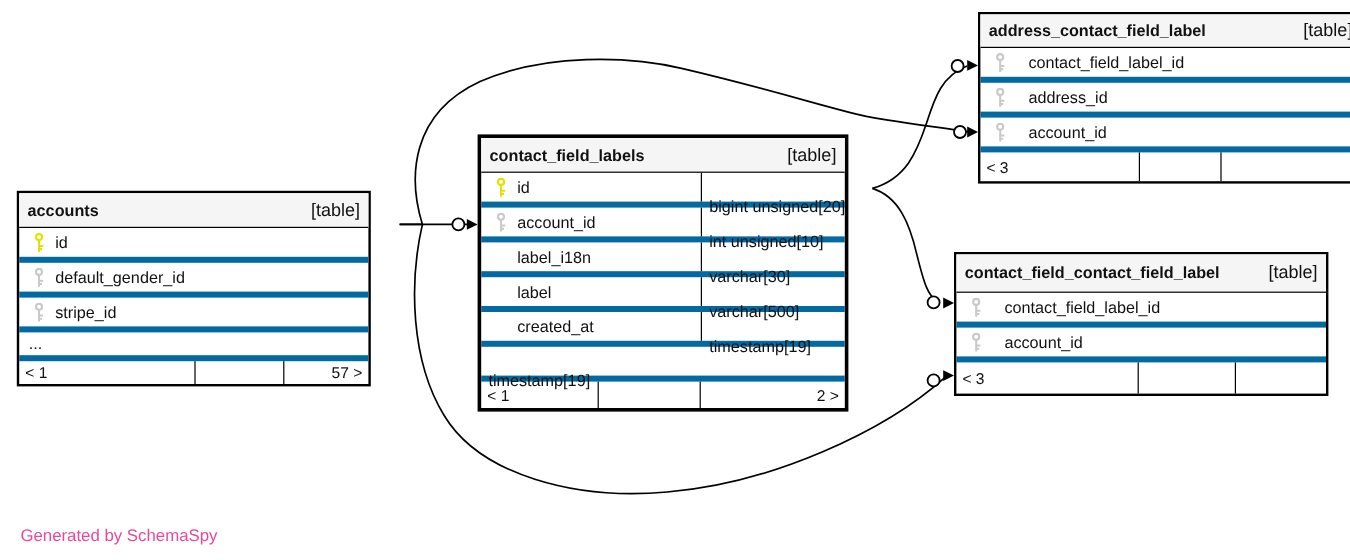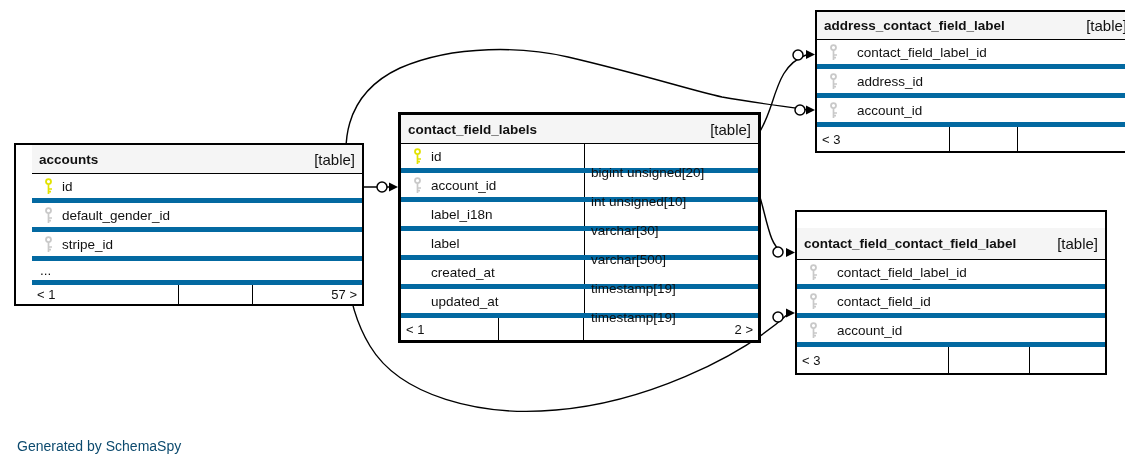--- a/index.html
+++ b/index.html
@@ -40,47 +40,47 @@
                border-right:1px solid #000; width:184px; flex:0 0 auto; padding-left:12px; }
   .focal .t-row.two-col { padding-left:0; }
   .col-type { padding-left:6px; font-size:13.5px;margin-top:32px; }
 
   .t-footer { display:flex; font-size:13px; box-sizing:border-box; }
   .f-cell { display:flex; align-items:center; padding:0 5px; box-sizing:border-box; }
   .f-cell + .f-cell { border-left:1px solid #000; }
   .f-right { justify-content:flex-end; flex:1 1 auto;text-align:center; }
 
   
-  #tbl-accounts { left:14px;  top:143px; width:350px;padding-left:16px; }
+  #tbl-accounts { left:14px;  top:159px; width:295px; }
   #tbl-accounts .t-header { height:29px; }
   #tbl-accounts .t-row    { height:29px; }
   #tbl-accounts .t-row.ellipsis { height:24px; }
   #tbl-accounts .t-footer { height:19px; }
   #tbl-accounts .f-1 { width:146px; } #tbl-accounts .f-2 { width:74px; }
 
-  #tbl-cfl { left:398px; top:112px; width:363px; }
+  #tbl-cfl { left:398px; top:112px; width:309px; }
   #tbl-cfl .t-header { height:29px; }
   #tbl-cfl .t-row    { height:29px; }
   #tbl-cfl .t-footer { height:22px; }
   #tbl-cfl .f-1 { width:97px; } #tbl-cfl .f-2 { width:85px; }
 
   #tbl-acfl { left:815px; top:10px; width:321px; }
   #tbl-acfl .t-header { height:28px; }
   #tbl-acfl .t-row    { height:29px; }
   #tbl-acfl .t-footer { height:24px; }
   #tbl-acfl .f-1 { width:132px; } #tbl-acfl .f-2 { width:68px; }
 
   #tbl-cfcfl { left:795px; top:210px; width:312px; }
-  #tbl-cfcfl .t-header { height:32px;margin-top:16px; }
+  #tbl-cfcfl .t-header { height:32px; }
   #tbl-cfcfl .t-row    { height:29px; }
   #tbl-cfcfl .t-footer { height:26px; }
   #tbl-cfcfl .f-1 { width:151px; } #tbl-cfcfl .f-2 { width:81px; }
 
   .generated-note {
-    position:absolute; left:17px; top:438px; font-size:14px; color:#0c4a6e; z-index:2;
+    position:absolute; left:17px; top:438px; font-size:14px; color:#ec4899; z-index:2;
   }
 
   .conn { stroke:#000; stroke-width:1.4; fill:none; }
   .zero-dot { fill:#fff; stroke:#000; stroke-width:1.5; }
   .arrow { fill:#000; stroke:none; }
 </style>
 </head>
 <body>
 
 <div id="canvas">
@@ -212,29 +212,20 @@
             <svg width="9" height="17" viewBox="0 0 9 17">
               <circle cx="4.5" cy="3.6" r="2.5" fill="none" stroke="currentColor" stroke-width="1.8"></circle>
               <path d="M4.5 6.2 V16 M4.5 11 H8 M4.5 13.6 H7" stroke="currentColor" stroke-width="1.7" fill="none"></path>
             </svg>
           </span>
         <span class="col-name">created_at</span>
       </span>
       <span class="col-type">timestamp[19]</span>
     </div>
     <div class="t-row two-col" data-key="none">
-      <span class="cell-name">
-        <span class="key-icon">
-            <svg width="9" height="17" viewBox="0 0 9 17">
-              <circle cx="4.5" cy="3.6" r="2.5" fill="none" stroke="currentColor" stroke-width="1.8"></circle>
-              <path d="M4.5 6.2 V16 M4.5 11 H8 M4.5 13.6 H7" stroke="currentColor" stroke-width="1.7" fill="none"></path>
-            </svg>
-          </span>
-        <span class="col-name">updated_at</span>
-      </span>
       <span class="col-type">timestamp[19]</span>
     </div>
     <div class="t-footer">
       <span class="f-cell f-1">&lt; 1</span>
       <span class="f-cell f-2"></span>
       <span class="f-cell f-right">2 &gt;</span>
     </div>
   </div>
 
   <div class="table-box join" id="tbl-acfl">
@@ -290,29 +281,20 @@
         </span>
       <span class="col-name">contact_field_label_id</span>
     </div>
     <div class="t-row" data-key="foreign">
       <span class="key-icon">
           <svg width="9" height="17" viewBox="0 0 9 17">
             <circle cx="4.5" cy="3.6" r="2.5" fill="none" stroke="currentColor" stroke-width="1.8"></circle>
             <path d="M4.5 6.2 V16 M4.5 11 H8 M4.5 13.6 H7" stroke="currentColor" stroke-width="1.7" fill="none"></path>
           </svg>
         </span>
-      <span class="col-name">contact_field_id</span>
-    </div>
-    <div class="t-row" data-key="foreign">
-      <span class="key-icon">
-          <svg width="9" height="17" viewBox="0 0 9 17">
-            <circle cx="4.5" cy="3.6" r="2.5" fill="none" stroke="currentColor" stroke-width="1.8"></circle>
-            <path d="M4.5 6.2 V16 M4.5 11 H8 M4.5 13.6 H7" stroke="currentColor" stroke-width="1.7" fill="none"></path>
-          </svg>
-        </span>
       <span class="col-name">account_id</span>
     </div>
     <div class="t-footer">
       <span class="f-cell f-1">&lt; 3</span>
       <span class="f-cell f-2"></span>
       <span class="f-cell f-right"></span>
     </div>
   </div>
 
   <div class="generated-note">Generated by SchemaSpy</div>

